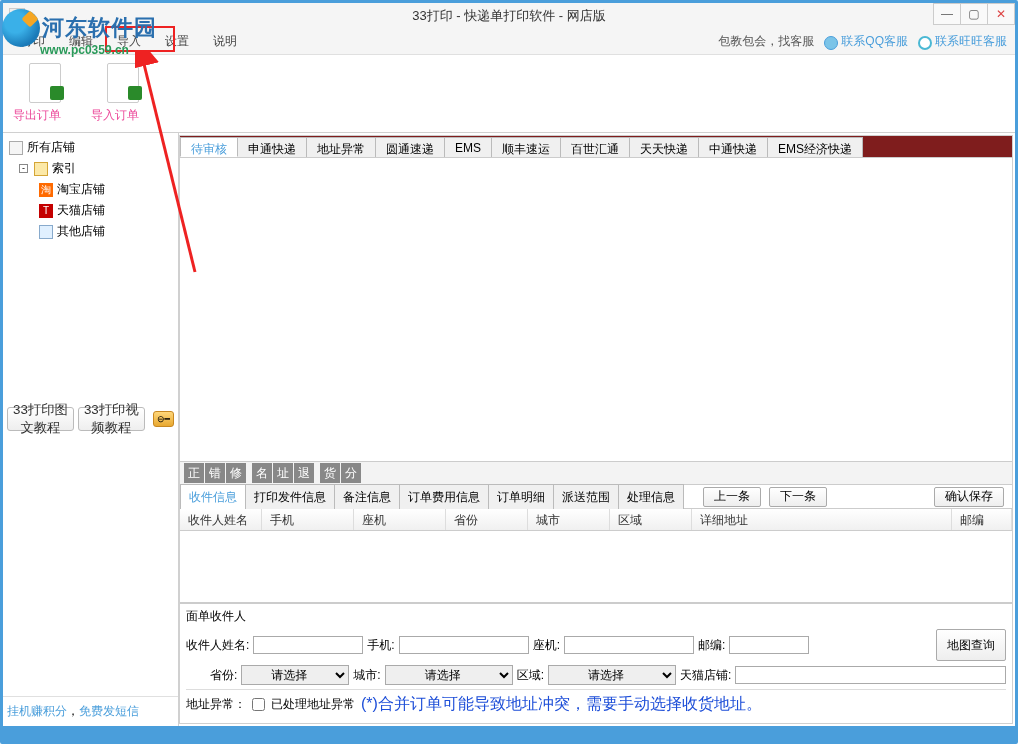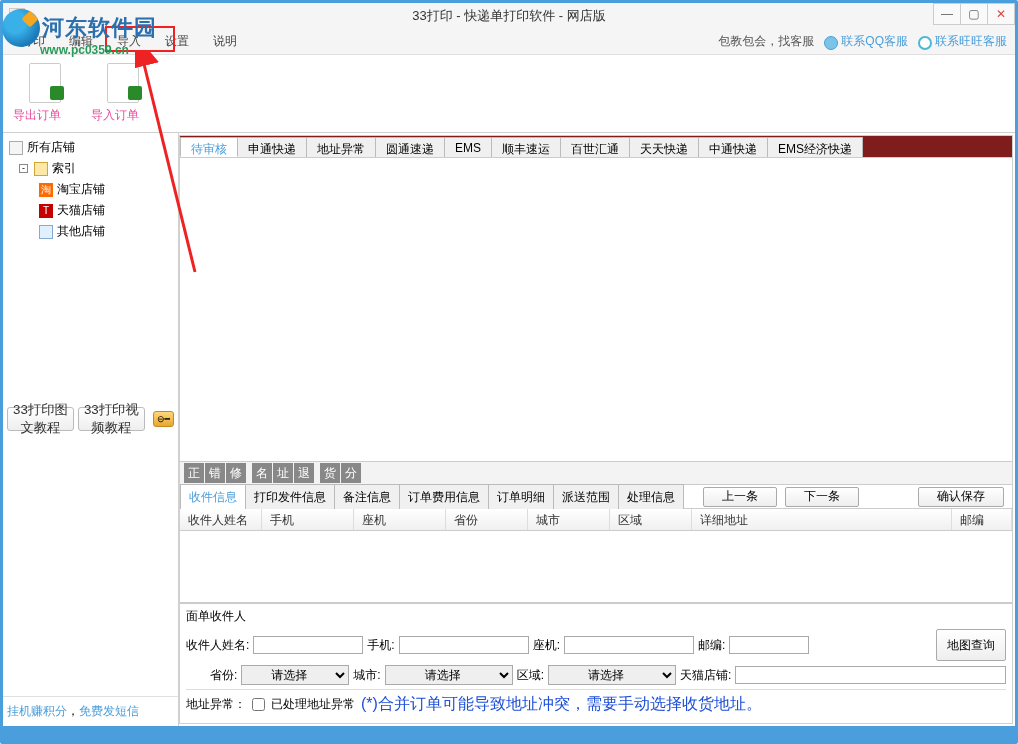--- a/index.html
+++ b/index.html
@@ -63,21 +63,21 @@
 
 .action-row { height: 24px; background: #f3f3f3; border-top: 1px solid #ccc; border-bottom: 1px solid #ccc; display: flex; align-items: center; padding: 0 4px; gap: 6px; }
 .action-group { display: flex; gap: 1px; }
 .action-btn { height: 20px; padding: 0 4px; background: #888; color: #fff; font-size: 12px; border: none; cursor: pointer; min-width: 18px; text-align: center; line-height: 20px; }
 
 
 .info-tabs { height: 24px; display: flex; align-items: center; background: #fff; border-bottom: 1px solid #ccc; }
 .info-tab { padding: 4px 8px; border: 1px solid #bbb; border-bottom: none; background: #f0f0f0; cursor: pointer; font-size: 12px; margin-right: -1px; }
 .info-tab.active { background: #fff; color: #4a9edb; }
 .info-nav-btns { display: flex; gap: 8px; margin-left: 20px; }
-.nav-btn { height: 20px; padding: 0 18px; background: linear-gradient(#fff,#eee); border: 1px solid #aaa; border-radius: 2px; cursor: pointer; font-size: 12px; }
+.nav-btn { height: 20px; padding: 0 10px; background: linear-gradient(#fff,#eee); border: 1px solid #aaa; border-radius: 2px; cursor: pointer; font-size: 12px; }
 .save-btn-wrap { margin-left: auto; margin-right: 8px; }
 
 
 .table-hdr { height: 22px; display: flex; background: linear-gradient(#fff,#f0f0f0); border-bottom: 1px solid #ccc; }
 .th { padding: 3px 8px; border-right: 1px solid #ddd; font-size: 12px; color: #333; }
 .table-body { height: 72px; background: #fff; border-bottom: 1px solid #ccc; }
 
 
 .form-section { border-top: 1px solid #ccc; padding: 2px 6px 4px; }
 .form-title { padding: 2px 0; font-size: 12px; }

